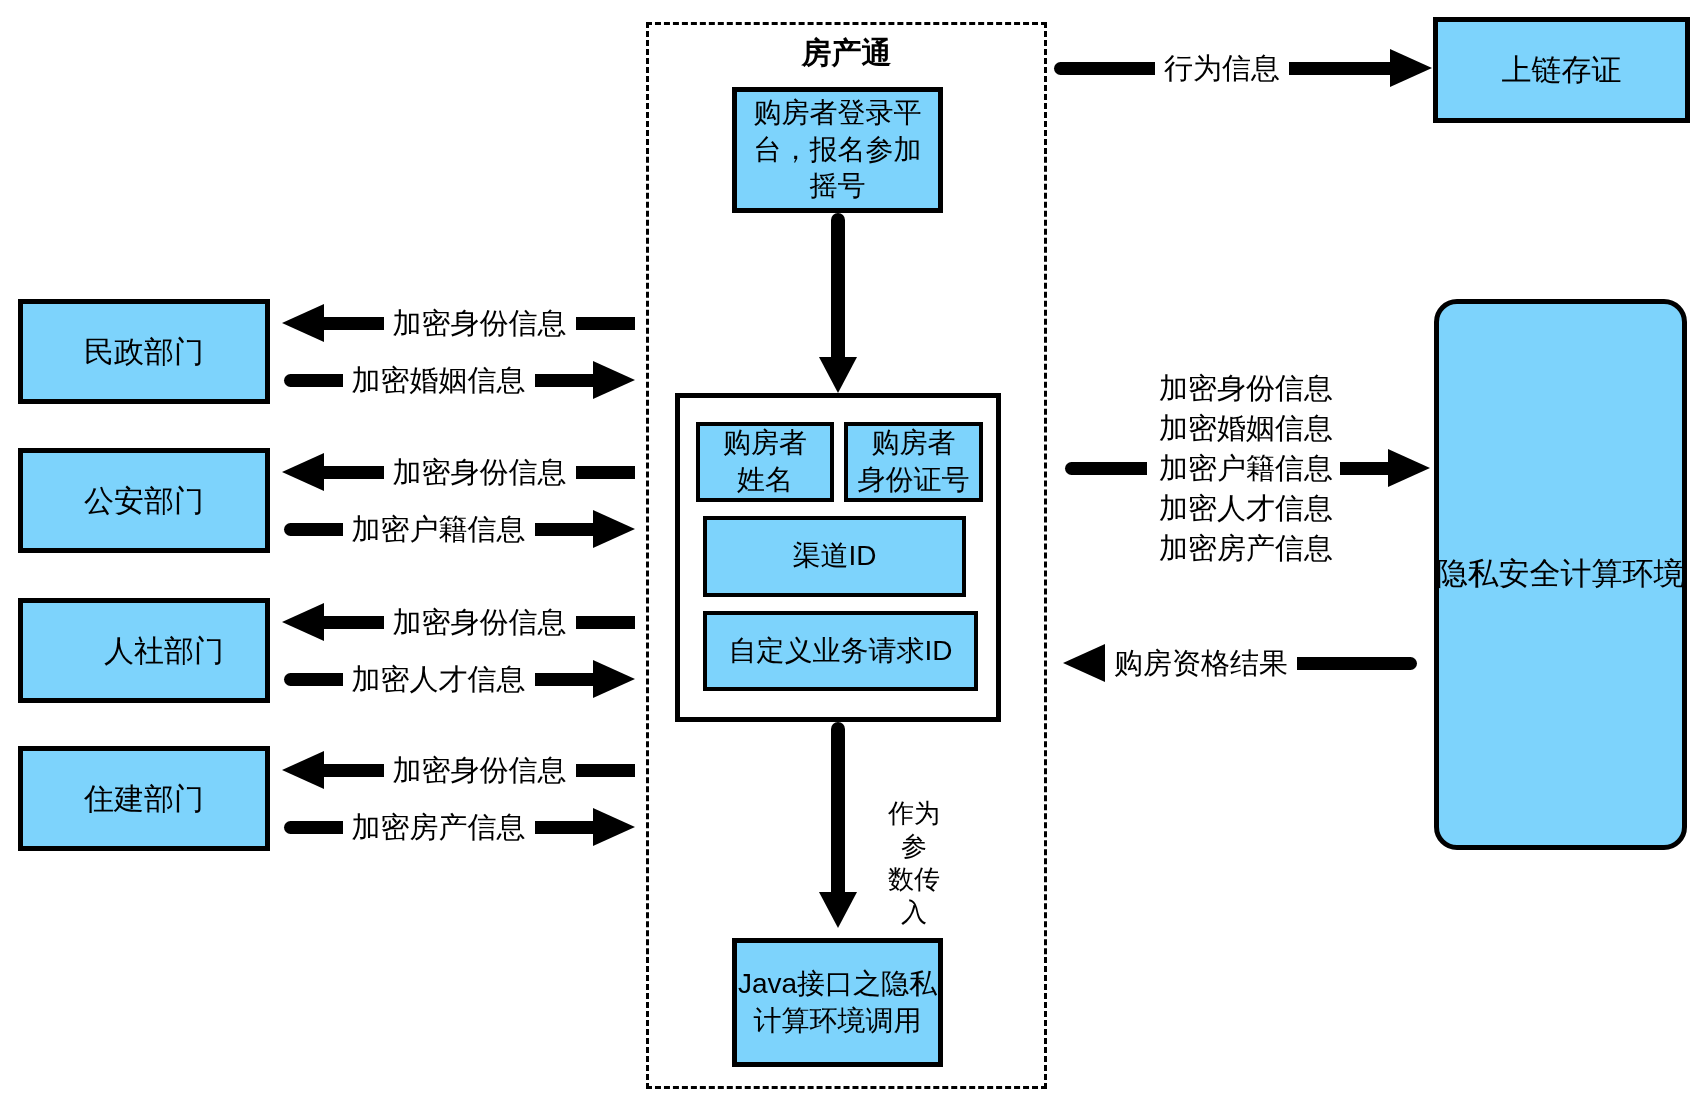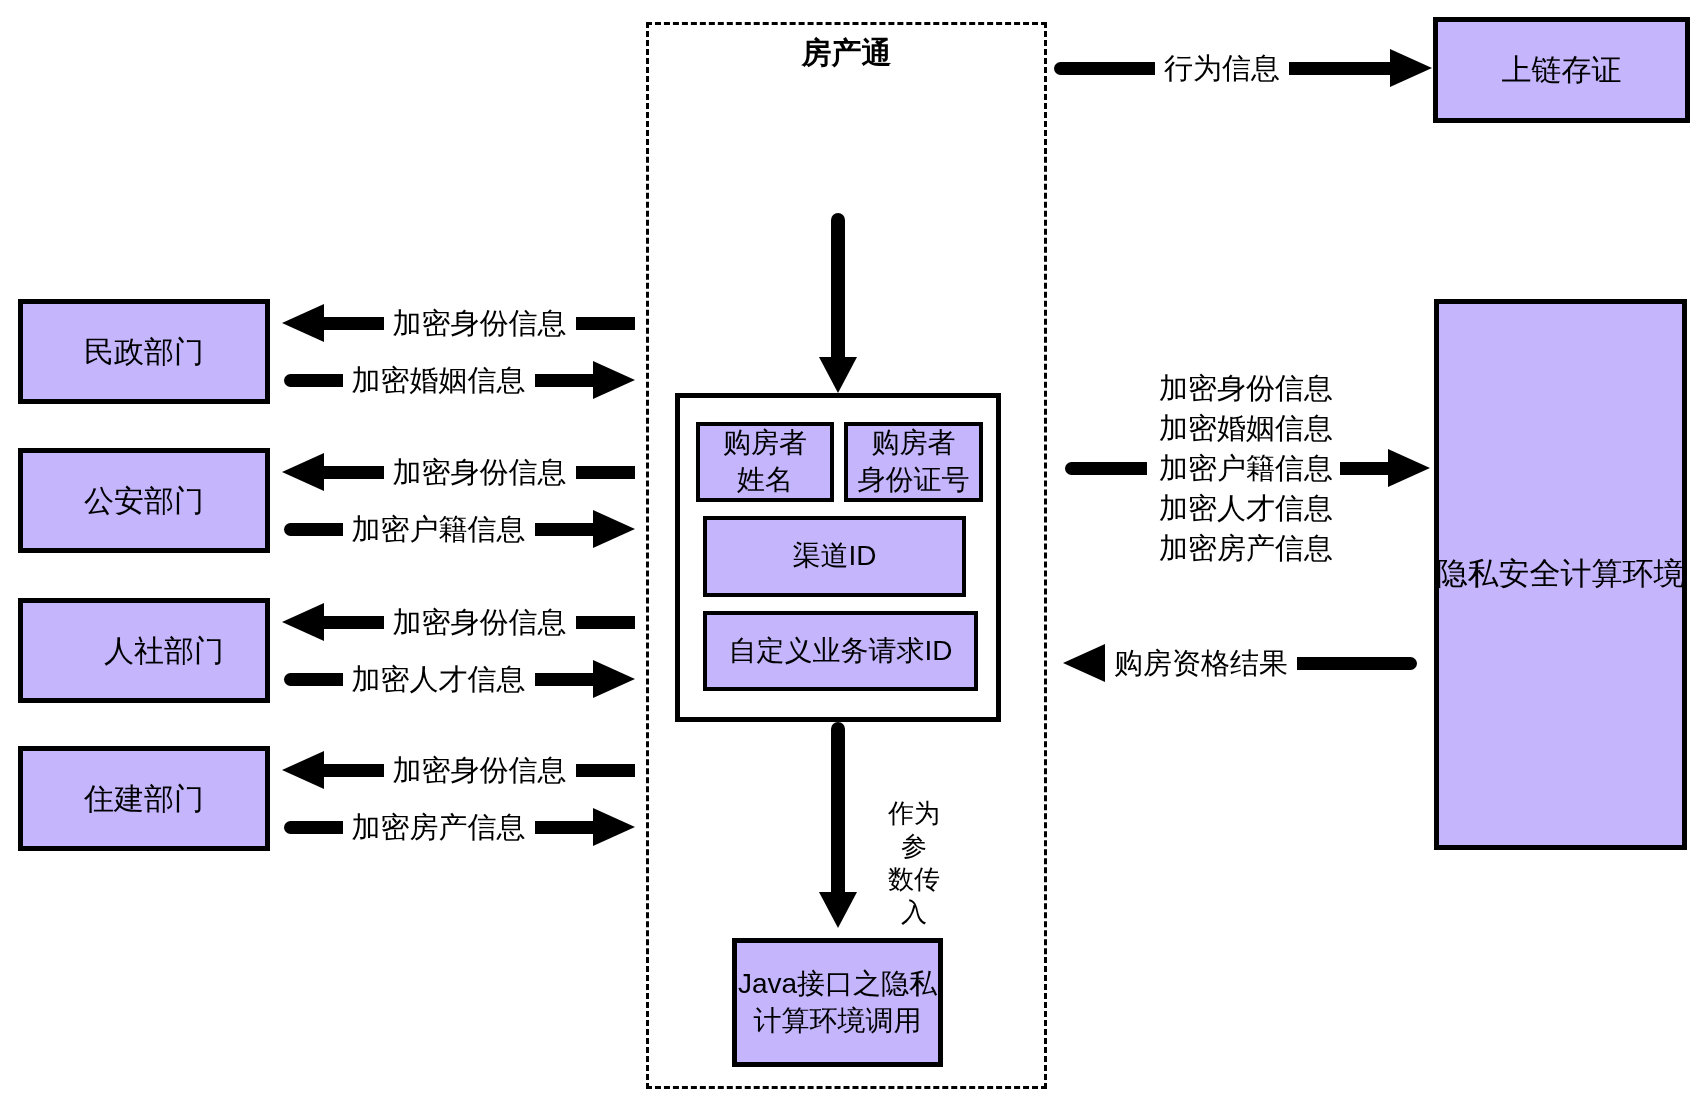--- a/index.html
+++ b/index.html
@@ -1,20 +1,20 @@
 <!DOCTYPE html>
 <html><head>
 <meta charset="utf-8">
 <style>
   html,body{margin:0;padding:0;background:#fff;}
   .page{position:relative;width:1702px;height:1109px;background:#fff;
         font-family:"Liberation Sans",sans-serif;color:#000;overflow:hidden;}
   .page *{box-sizing:border-box;}
 
-  .box{position:absolute;border:5px solid #000;background:#c4b5fd;
+  .box{position:absolute;border:5px solid #000;background:#7dd3fc;
        display:flex;flex-direction:column;align-items:center;justify-content:center;
        text-align:center;line-height:1.32;}
   .thin{border-width:4px;}
 
   .dept{font-size:30px;}
   .boxtxt{font-size:28px;}
 
   .dashed{position:absolute;border:3px dashed #000;background:transparent;}
   .title{position:absolute;left:0;right:0;text-align:center;font-size:30px;font-weight:bold;}
 
@@ -110,20 +110,25 @@
     <span class="shaft cap-l"></span>
     <span class="alabel">加密房产信息</span>
     <span class="shaft"></span>
     <span class="tri tri-right"></span>
   </div>
 
   <div class="dashed" style="left:646px;top:22px;width:401px;height:1067px;">
     <div class="title" style="top:8px;">房产通</div>
   </div>
 
+  <div class="box boxtxt" style="left:732px;top:87px;width:211px;height:126px;">
+    <div>购房者登录平</div>
+    <div>台，报名参加</div>
+    <div>摇号</div>
+  </div>
 
   <div class="vshaft" style="left:831px;top:213px;height:146px;"></div>
   <div class="tri-down" style="left:819px;top:357px;"></div>
 
   <div class="dashed" style="left:675px;top:393px;width:326px;height:329px;border-style:solid;border-width:5px;"></div>
   <div class="box thin boxtxt" style="left:696px;top:422px;width:138px;height:80px;">
     <div>购房者</div>
     <div>姓名</div>
   </div>
   <div class="box thin boxtxt" style="left:844px;top:422px;width:139px;height:80px;">
@@ -152,21 +157,21 @@
   <div class="harrow" style="left:1054px;top:46px;width:378px;height:44px;">
     <span class="shaft cap-l"></span>
     <span class="alabel">行为信息</span>
     <span class="shaft"></span>
     <span class="tri tri-right"></span>
   </div>
   <div class="box dept" style="left:1433px;top:17px;width:257px;height:106px;">
     <span>上链存证</span>
   </div>
 
-  <div class="box" style="left:1434px;top:299px;width:253px;height:551px;">
+  <div class="box" style="left:1434px;top:299px;width:253px;height:551px;border-radius:23px;">
     <span class="bigboxtxt">隐私安全计算环境</span>
   </div>
 
   <div class="stack" style="left:1146px;top:368px;width:200px;">
     <div>加密身份信息</div>
     <div>加密婚姻信息</div>
     <div>加密户籍信息</div>
     <div>加密人才信息</div>
     <div>加密房产信息</div>
   </div>

